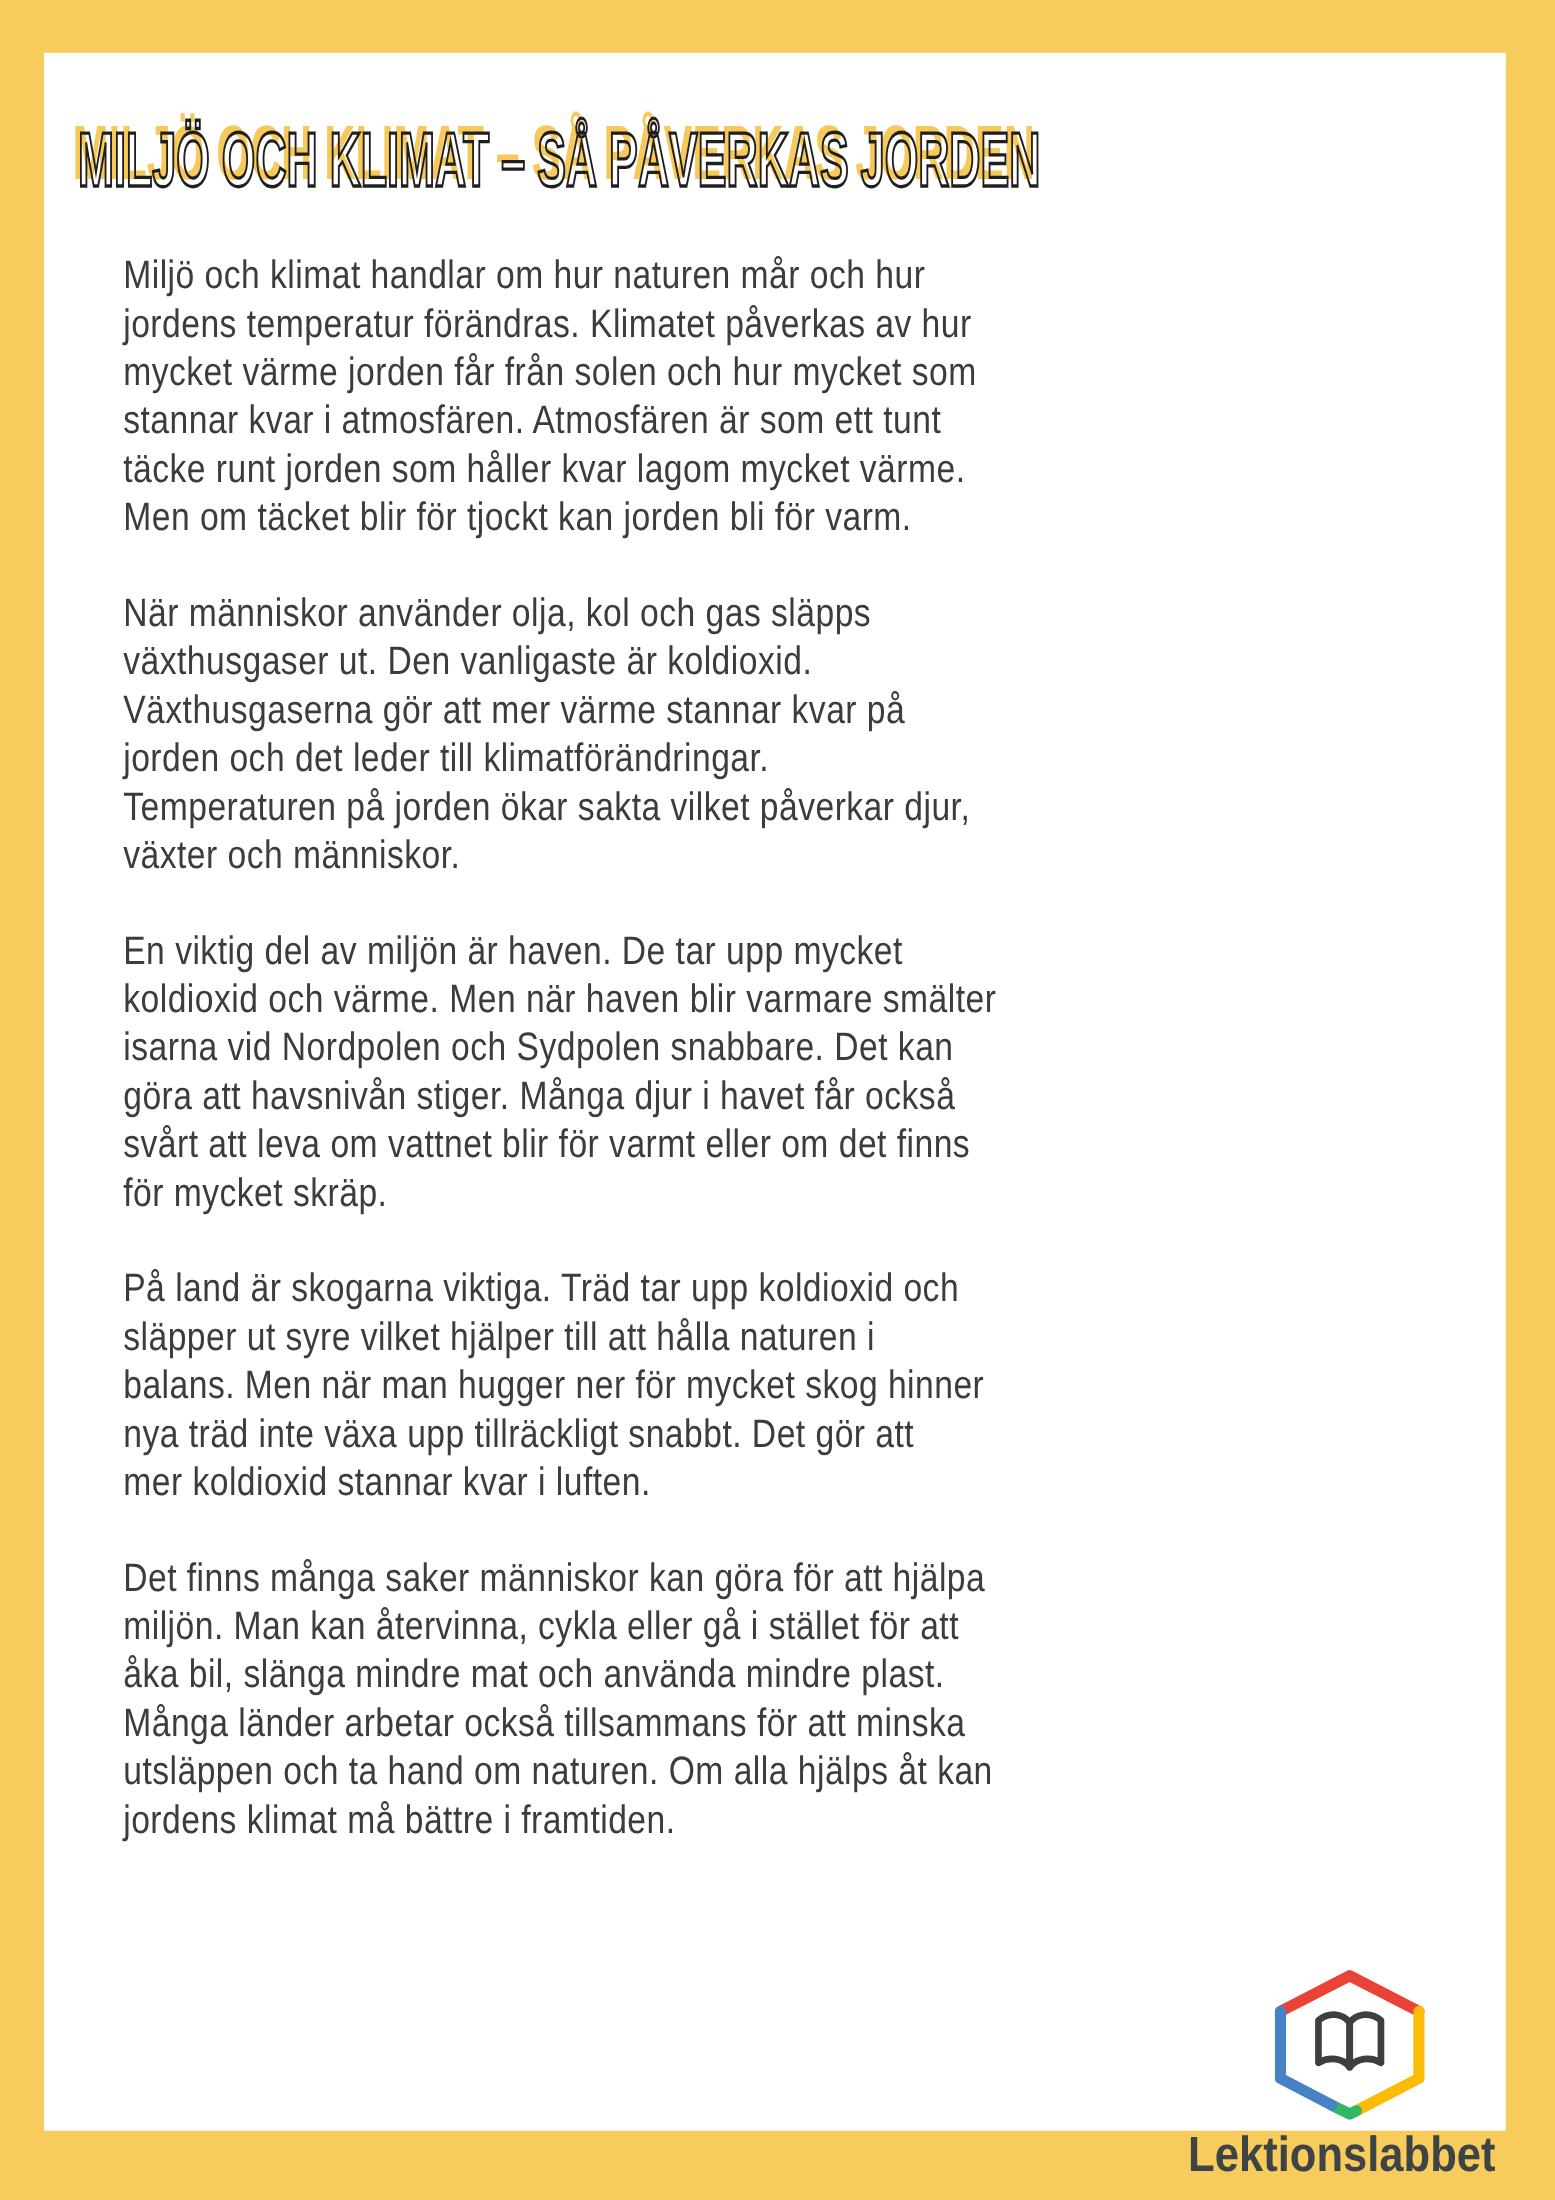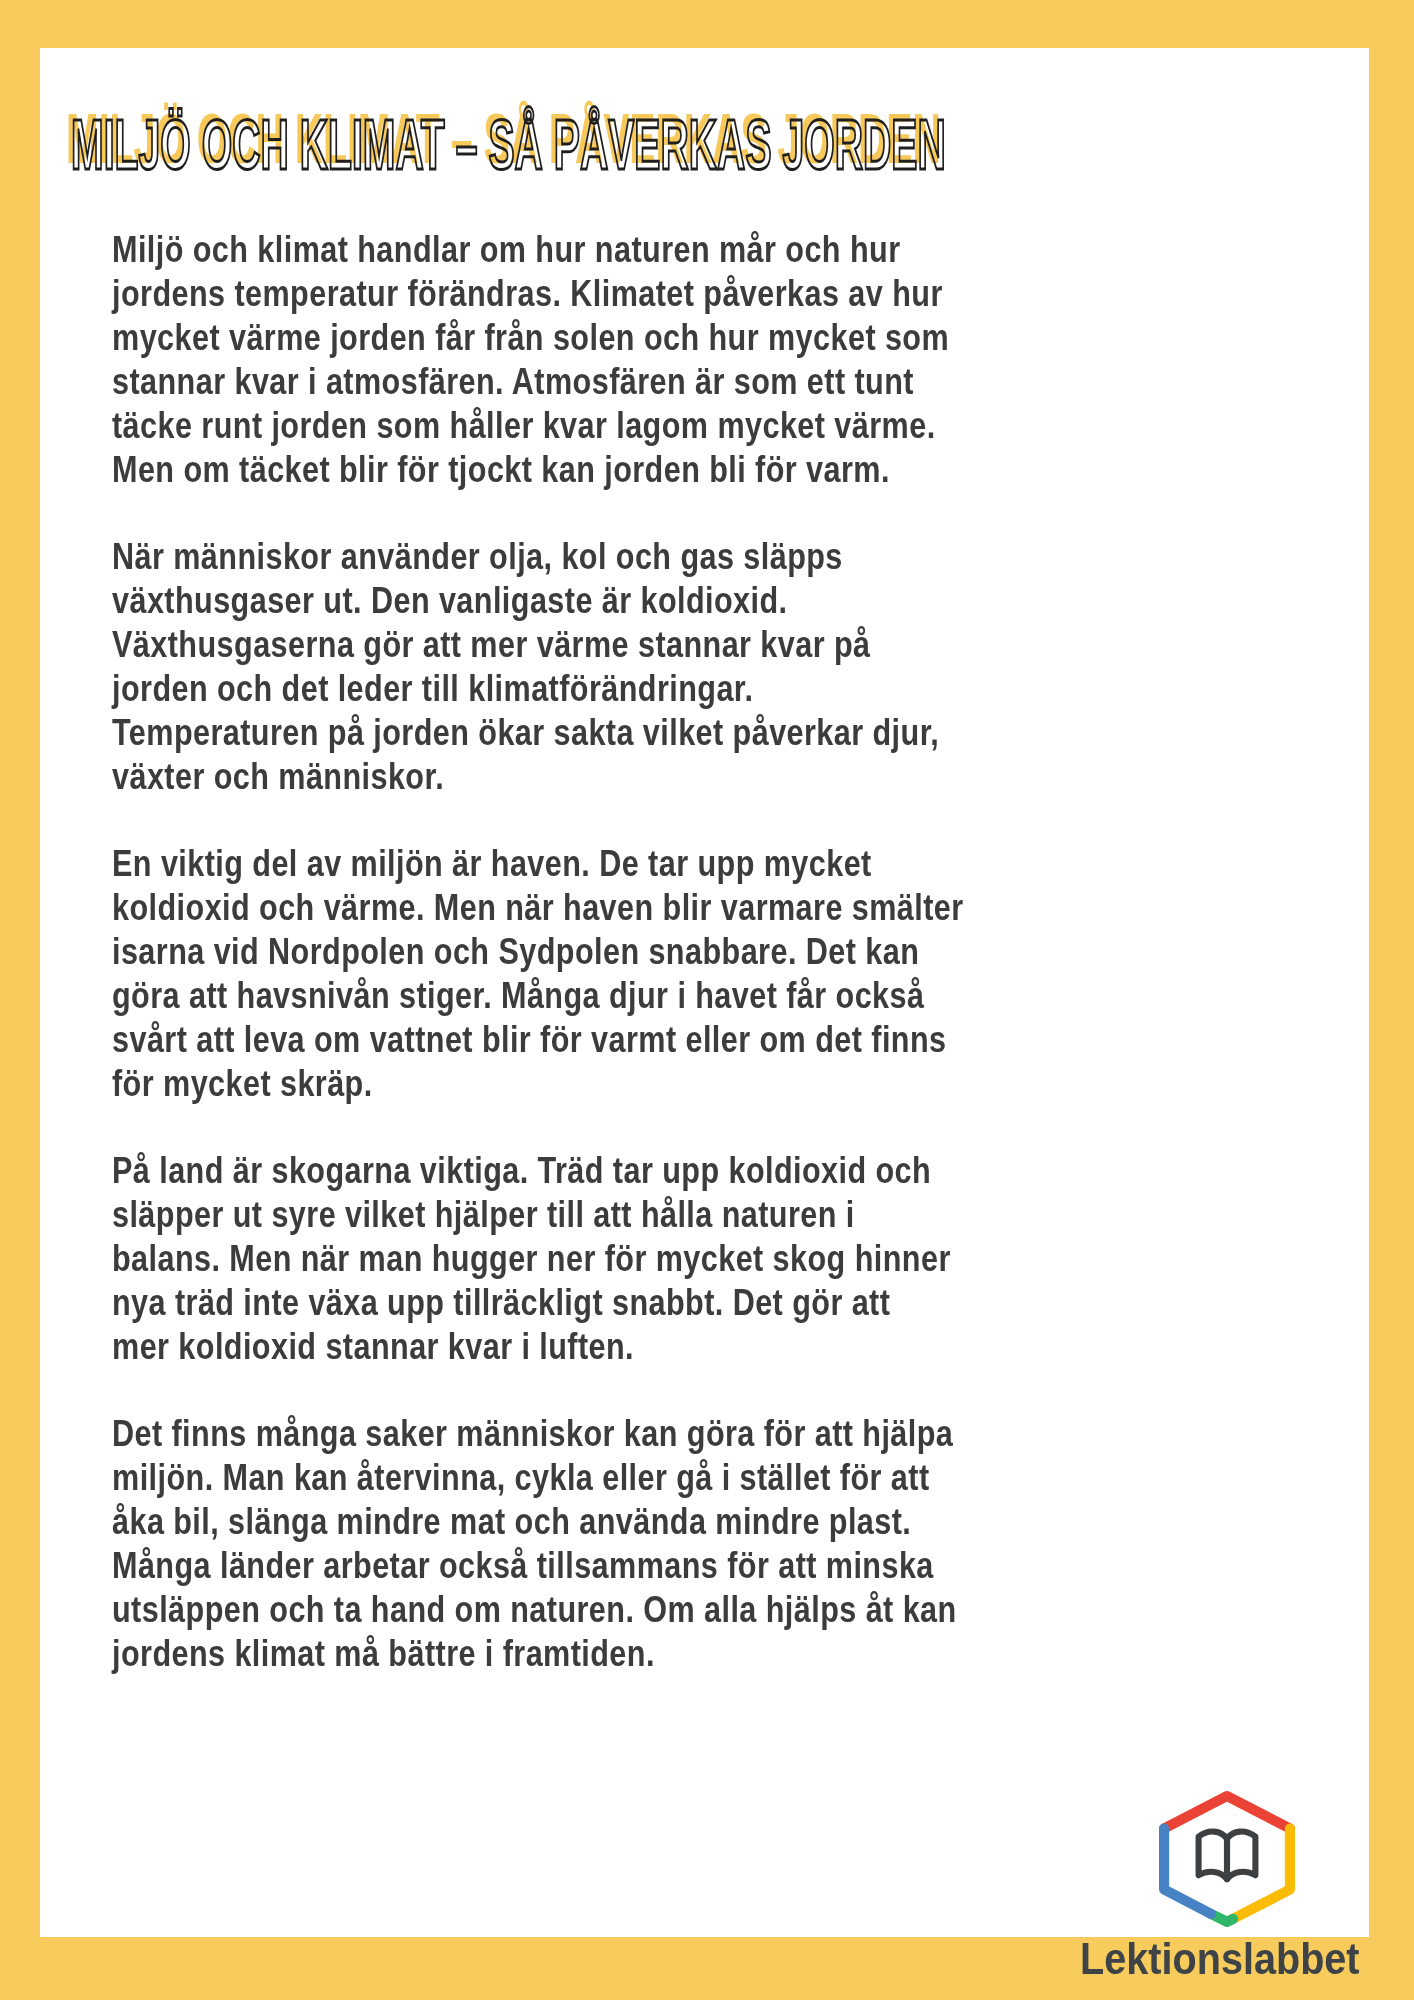--- a/index.html
+++ b/index.html
@@ -47,21 +47,20 @@
     left: 5px; top: 6px;
     color: transparent;
     -webkit-text-stroke: 3px #1F1F1F;
   }
   
   .content {
     position: absolute;
     left: 112px;
     top: 228px;
     width: 1180px;
-    font-weight: bold;
   }
   .content p {
     white-space: pre;
     font-size: 36px;
     line-height: 44px;
     letter-spacing: 0.5px;
     color: #3C3C3C;
     transform: scaleX(0.85);
     transform-origin: left top;
     margin: 0 0 43px 0;

